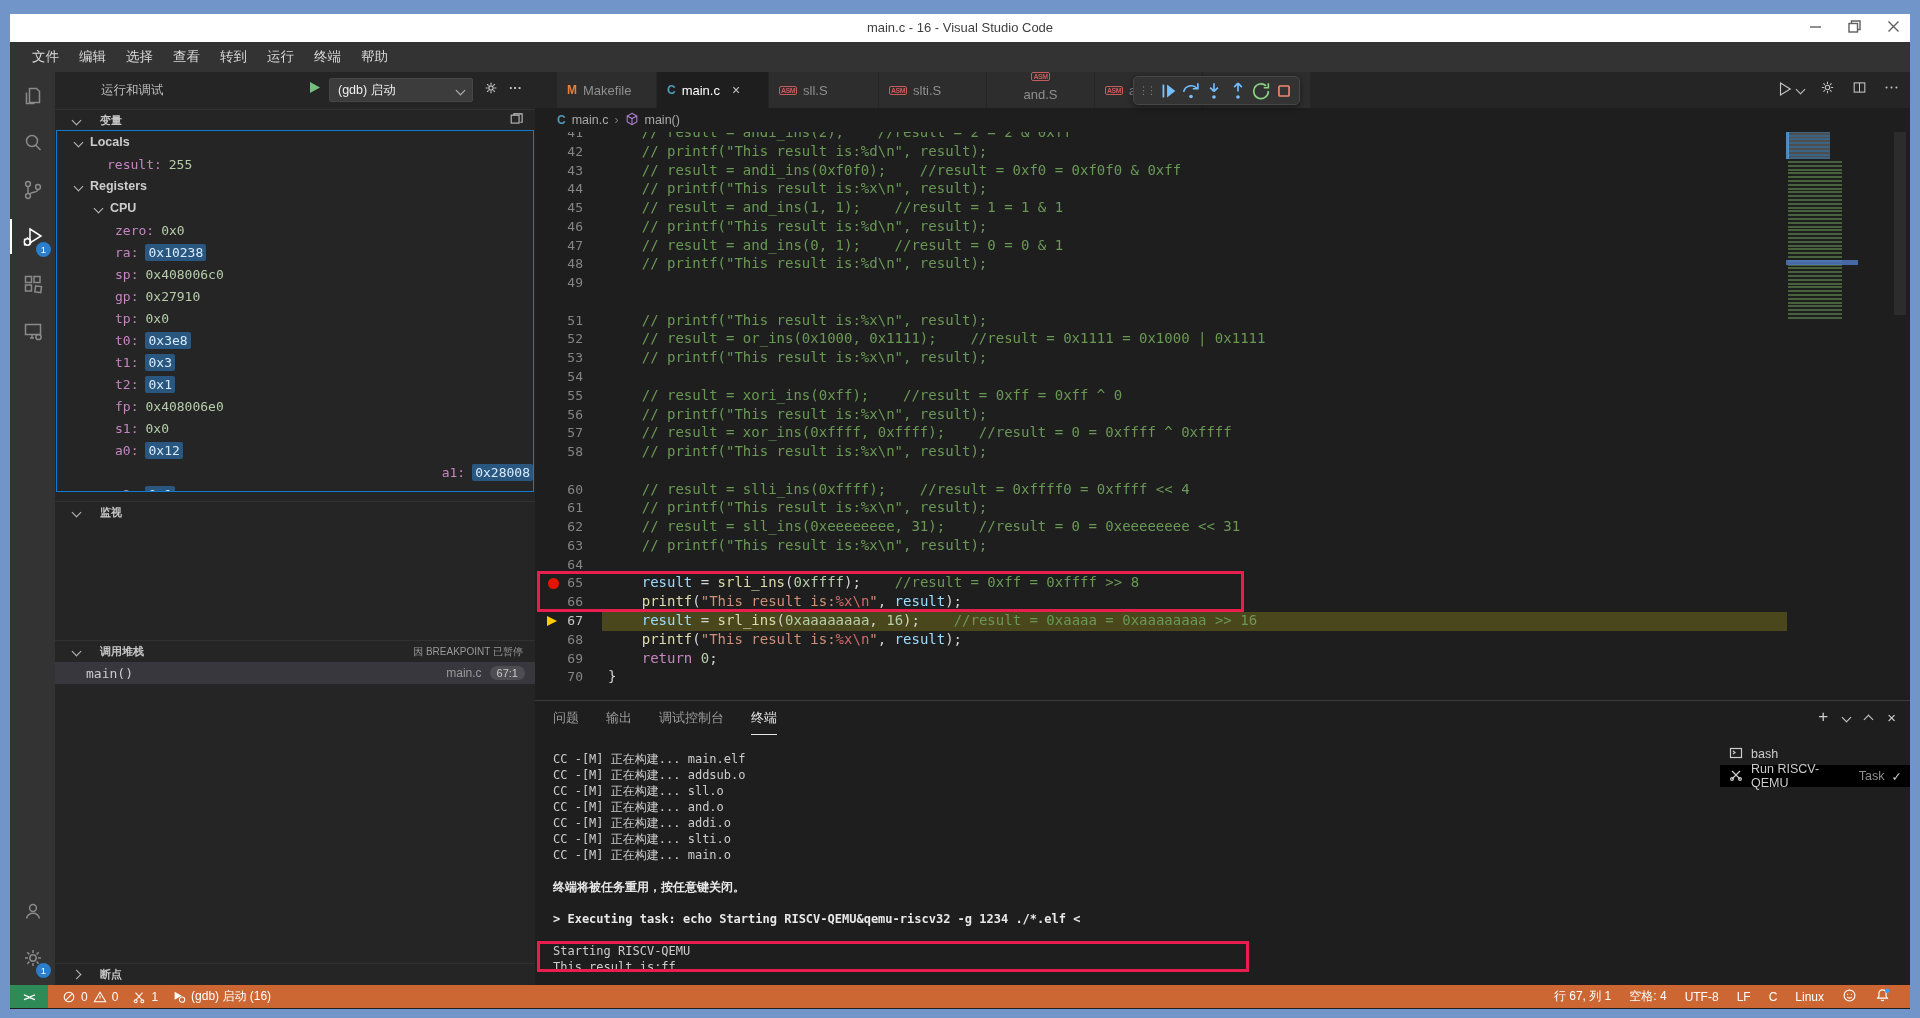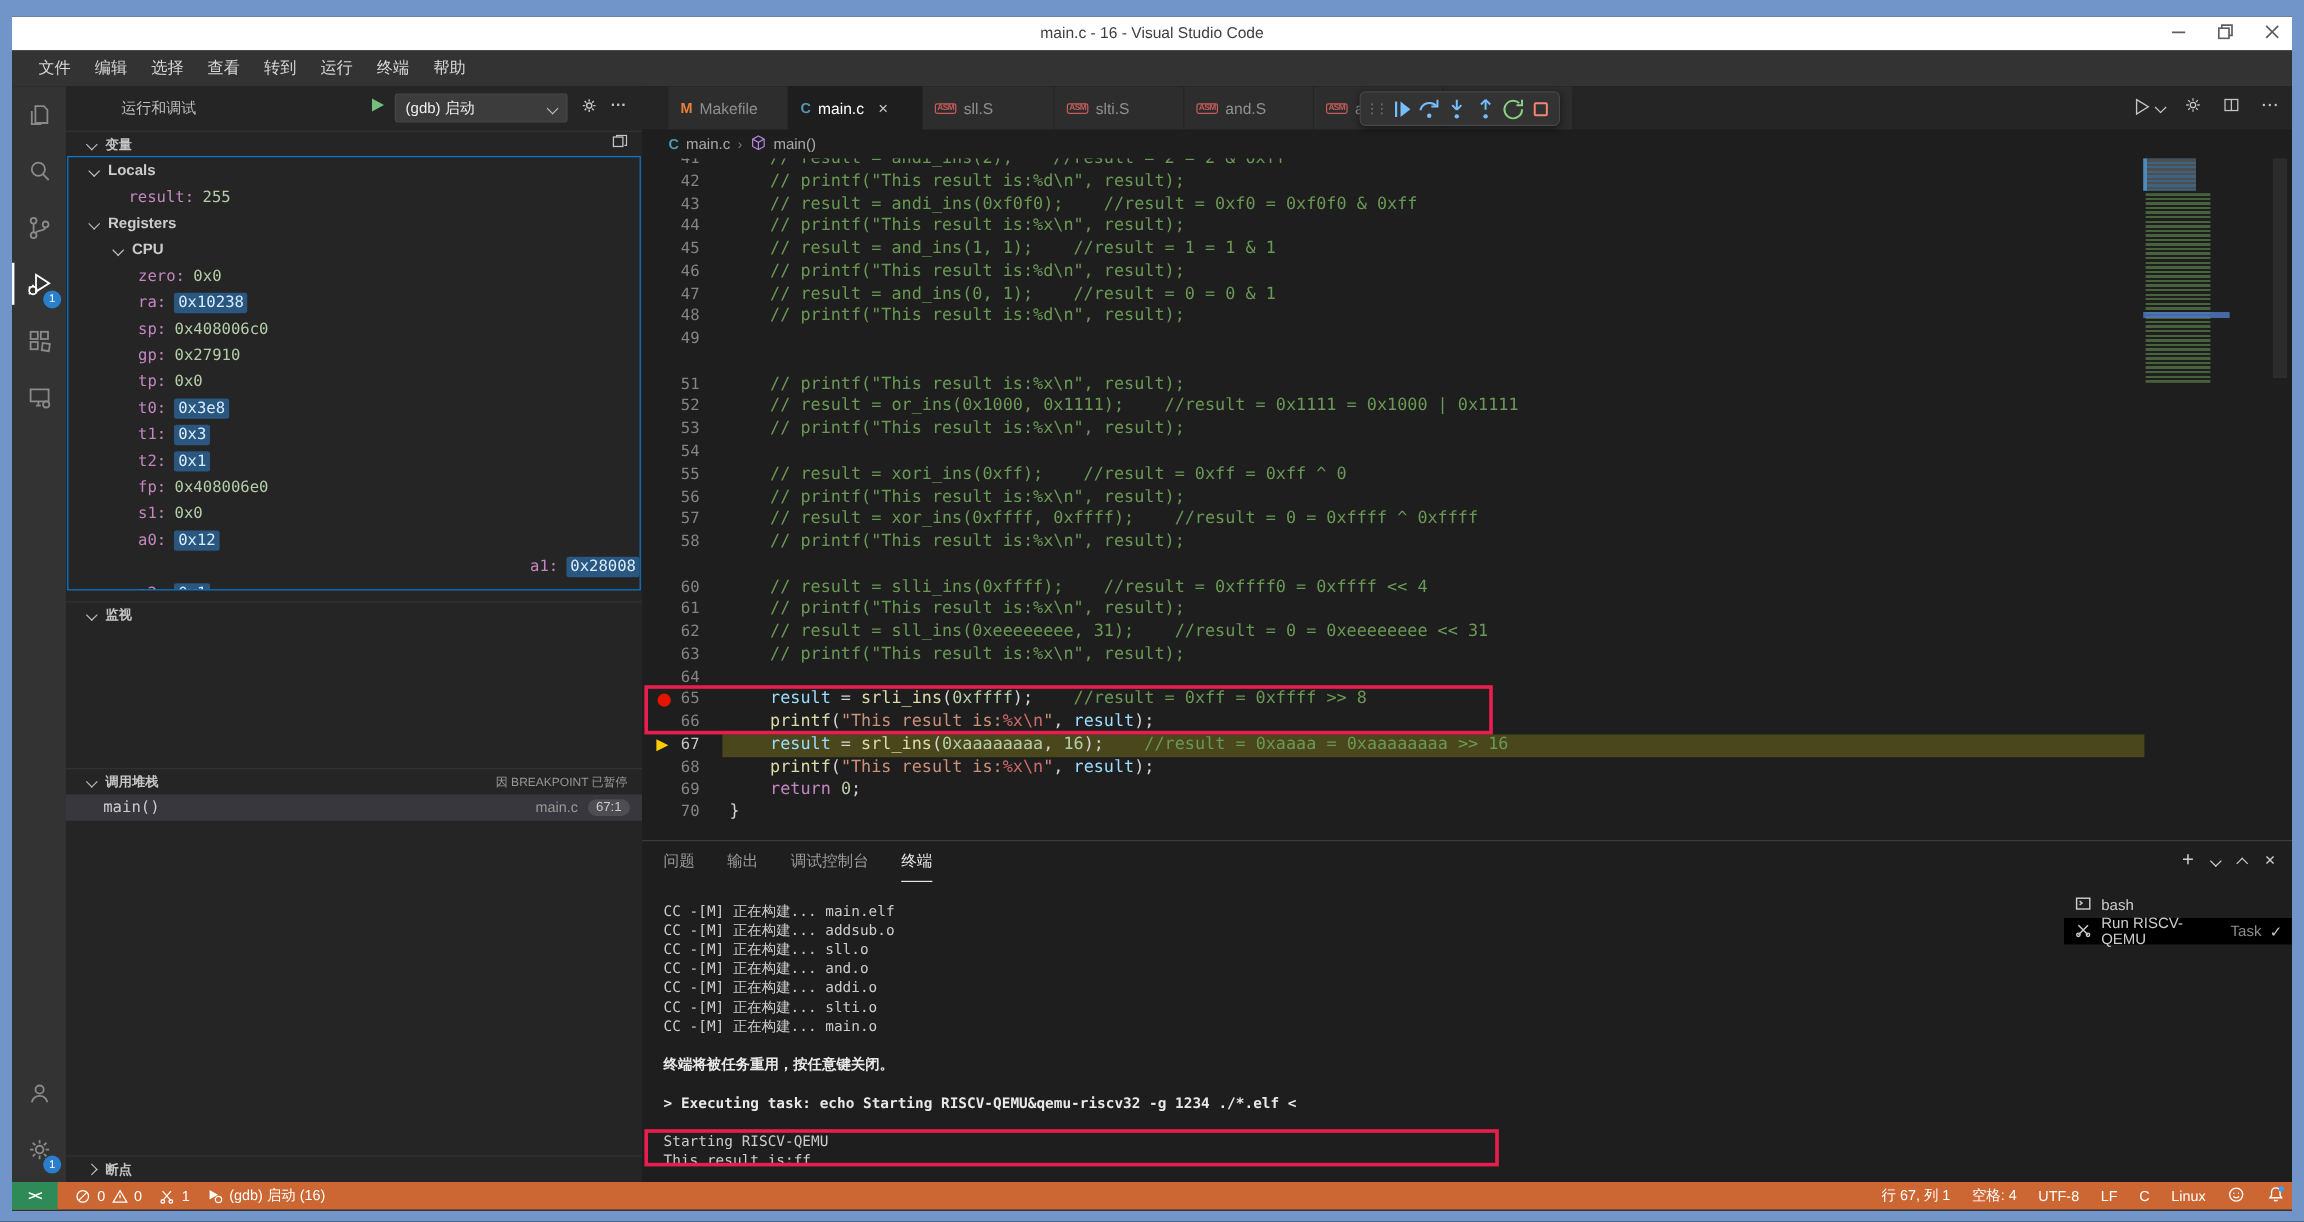--- a/index.html
+++ b/index.html
@@ -29,21 +29,21 @@
   
   #sidebar{position:absolute;left:45px;top:58px;width:480px;height:913px;background:#252526;overflow:hidden}
   .side-toolbar{position:absolute;left:0;top:0;width:100%;height:36px}
   .side-title{position:absolute;left:46px;top:10px;font-size:12.5px;color:#bdbdbd}
   .launch-play{position:absolute;left:252px;top:8px}
   .launch-select{position:absolute;left:274px;top:6px;width:144px;height:24px;background:#3c3c3c;border:1px solid #464647;border-radius:2px;display:flex;align-items:center;padding:0 8px;color:#eeeeee;font-size:12.5px}
   .launch-select .chev{margin-left:auto}
   .mini-ico{position:absolute;top:8px;color:#c5c5c5}
   .chev{display:inline-block;width:7px;height:7px;border-right:1.6px solid #bdbdbd;border-bottom:1.6px solid #bdbdbd;transform:rotate(45deg)}
   .chev.right{transform:rotate(-45deg)}
-  .sect-h{position:absolute;left:0;width:100%;height:22px;display:flex;align-items:center;gap:8px;padding-left:18px;font-size:11px;font-weight:bold;color:#c5c5c5;border-top:1px solid rgba(120,120,120,0.15)}
+  .sect-h{position:absolute;left:0;width:100%;height:22px;display:flex;align-items:center;gap:20px;padding-left:18px;font-size:11px;font-weight:bold;color:#c5c5c5;border-top:1px solid rgba(120,120,120,0.15)}
   #varbox{position:absolute;left:1px;top:58px;width:478px;height:362px;border:1px solid #0e7ad3;overflow:hidden;font-family:"DejaVu Sans Mono",monospace;font-size:13px}
   .vrow{height:22px;display:flex;align-items:center}
   .vname{color:#c586c0}
   .vval{color:#b5cea8;margin-left:7px}
   .vval.hl{background:rgba(45,113,175,0.65);color:#d9ecff;padding:1px 3px;border-radius:2px}
   .vgroup{color:#cccccc;font-weight:bold;font-family:"Liberation Sans",sans-serif;font-size:12.5px}
   .vchev{margin-right:8px}
   .cs-reason{margin-left:auto;margin-right:12px;font-weight:normal;font-size:10px;color:#999999}
   .frame-row{position:absolute;left:0;width:100%;height:22px;background:#37373d;display:flex;align-items:center;padding:0 10px 0 31px;font-family:"DejaVu Sans Mono",monospace;font-size:13px;color:#cccccc}
   .frame-loc{margin-left:auto;display:flex;align-items:center;gap:8px;font-family:"Liberation Sans",sans-serif;color:#9a9a9a;font-size:12px}
@@ -96,21 +96,21 @@
   .trow{height:22px;display:flex;align-items:center;gap:7px;padding:0 8px;font-size:12.5px;color:#cccccc}
   .trow.sel{background:#000000}
   .trow svg{stroke:#cccccc;fill:none;stroke-width:1.2}
   .trow .meta{color:#8d8d8d}
   .trow .check{margin-left:auto;color:#cccccc}
 
   
   #statusbar{position:absolute;left:0;top:971px;width:1900px;height:23px;background:#cc6633;display:flex;align-items:center;color:#ffffff;font-size:12px}
   .sb-remote{width:38px;height:23px;background:#2e8b57;display:flex;align-items:center;justify-content:center;font-weight:bold;font-size:11px;letter-spacing:-1px}
   .sb-group{display:flex;align-items:center;gap:5px;margin-left:14px}
-  .sb-right{margin-left:auto;display:flex;align-items:center;gap:18px;padding-right:6px}
+  .sb-right{margin-left:auto;display:flex;align-items:center;gap:18px;padding-right:20px}
   #statusbar svg{stroke:#ffffff;fill:none;stroke-width:1.2}
   .bell-dot{fill:#3b9eff;stroke:none}
 
   
   .ann{position:absolute;border:3px solid #ea1e4e;z-index:50}
   #ann1{left:537px;top:571px;width:707px;height:41px}
   #ann2{left:537px;top:941px;width:712px;height:31px}
 </style>
 </head>
 <body>
@@ -340,21 +340,21 @@
           <span class="tab-close">×</span>
         </div>
         <div class="tab" style="width: 110px;">
           <span class="ficon asm">ASM</span>
           <span>sll.S</span>
         </div>
         <div class="tab" style="width: 108px;">
           <span class="ficon asm">ASM</span>
           <span>slti.S</span>
         </div>
-        <div class="tab" style="width: 108px;">
+        <div class="tab" style="width: 108px; flex-direction: column;">
           <span class="ficon asm">ASM</span>
           <span>and.S</span>
         </div>
         <div class="tab" style="width: 108px;">
           <span class="ficon asm">ASM</span>
           <span>addi.S</span>
         </div>
         <div class="tab" style="width: 108px;">
           <span class="ficon asm">ASM</span>
           <span>andi.S</span>

